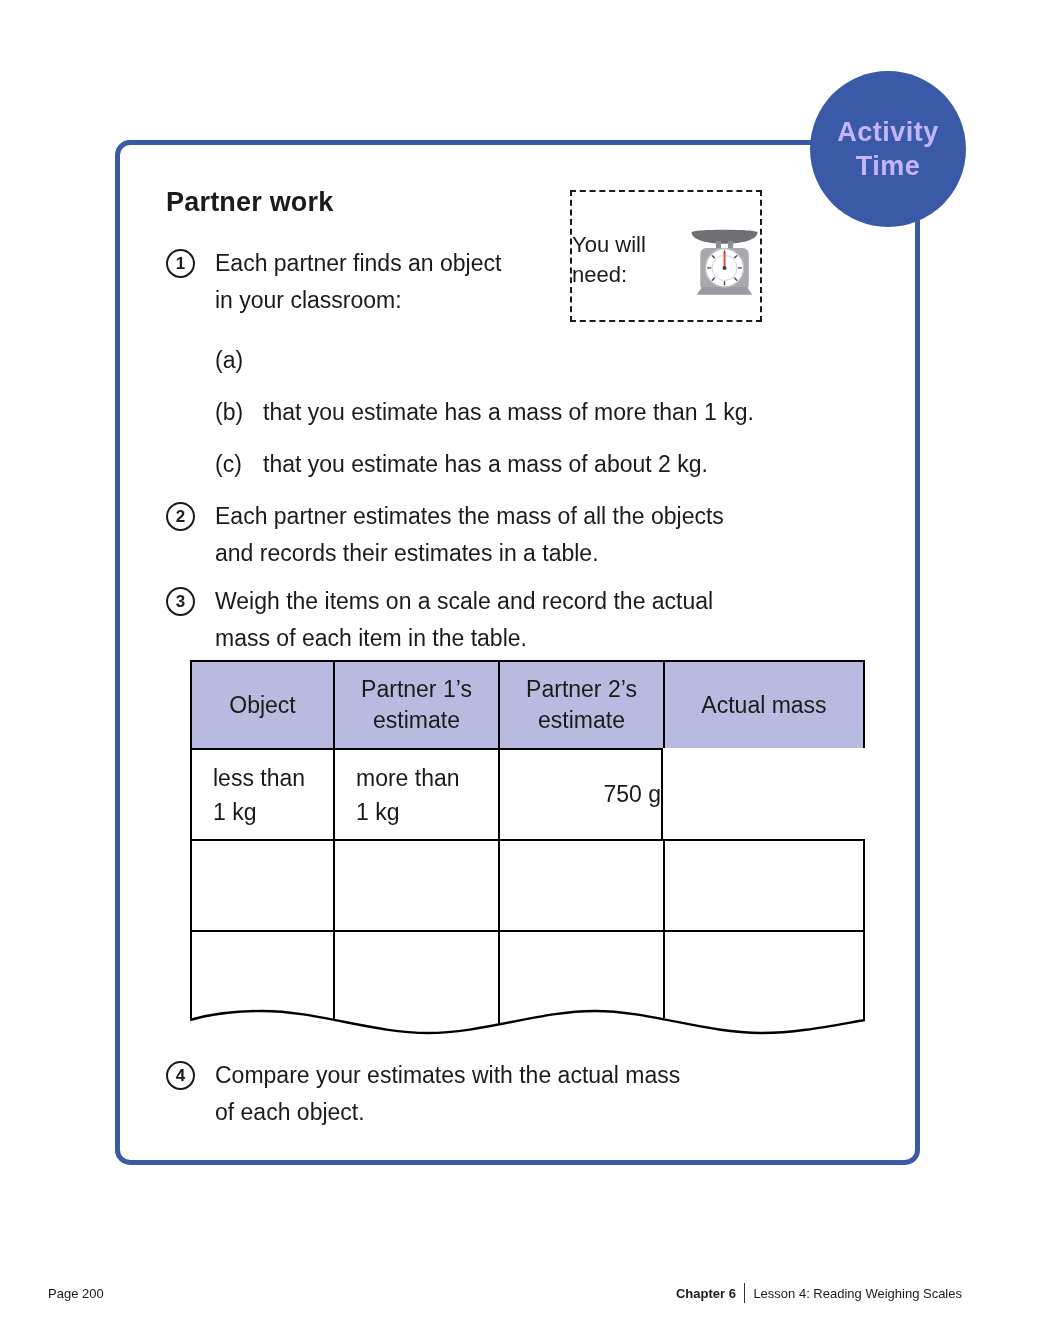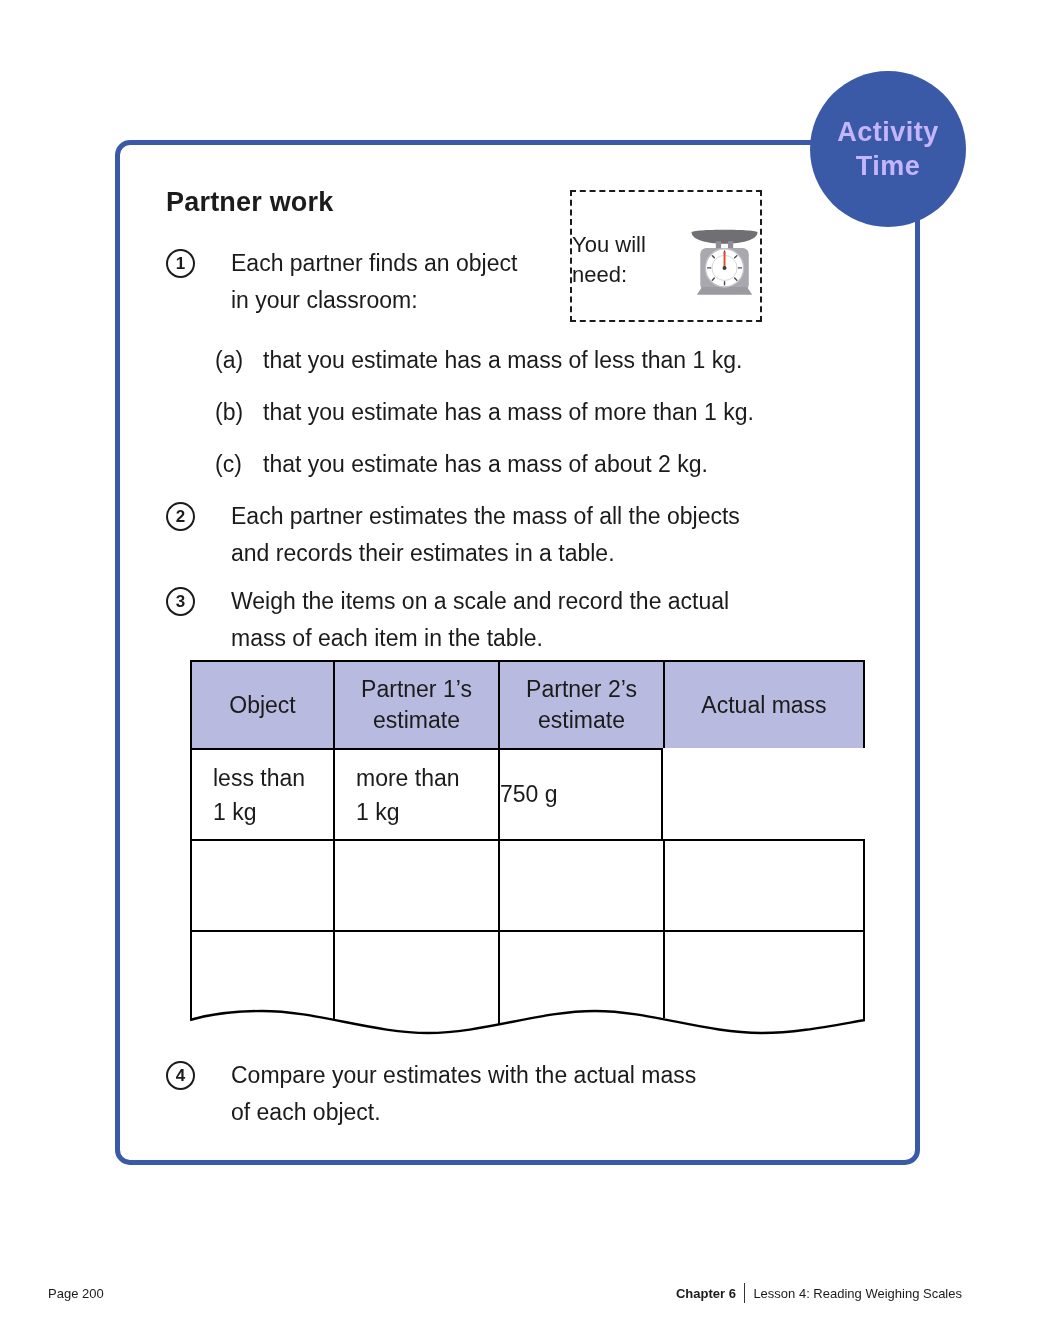--- a/index.html
+++ b/index.html
@@ -83,21 +83,21 @@
   .stepnum {
     flex: 0 0 auto;
     width: 29px; height: 29px;
     border: 2.2px solid var(--ink);
     border-radius: 50%;
     display: flex; align-items: center; justify-content: center;
     font-size: 17px; font-weight: bold;
     margin-top: 4px;
   }
   .steptext { font-size: 23px; }
-  .steptext .line { display: block; line-height: 37px; margin-left: 16px; }
+  .steptext .line { display: block; line-height: 37px; }
 
   .subitems { margin-top: 23px; margin-left: 49px; }
   .subitem { display: flex; margin-bottom: 15px; font-size: 23px; line-height: 37px; }
   .subitem .sublabel { flex: 0 0 48px; }
 
   
   .wtable { width: 675px; margin-top: 3px; margin-left: 24px; }
   .trow { display: grid; grid-template-columns: 143px 165px 165px 202px; }
   .cell {
     border-left: 2px solid #000;
@@ -110,21 +110,21 @@
   .thead .cell {
     background: var(--header-fill);
     min-height: 88px;
     align-items: center; text-align: center;
     line-height: 31px;
     padding: 6px 14px;
   }
   .tdata .cell { min-height: 91px; }
   .cell-left { padding-left: 21px; align-items: flex-start; }
   .cell-left .cline { display: block; line-height: 34px; }
-  .cell-center { align-items: flex-start; text-align: center; }
+  .cell-center { align-items: flex-end; text-align: center; }
   .tempty-a .cell { min-height: 91px; }
   .tempty-b .cell { min-height: 70px; border-bottom: none; }
   .wave-svg { display: block; }
 
   
   .footer {
     position: absolute;
     left: 48px; right: 78px; top: 1283px;
     display: flex; justify-content: space-between; align-items: center;
     font-size: 13px;
@@ -182,21 +182,20 @@
         <span class="stepnum">1</span>
         <div class="steptext">
           <span class="line">Each partner finds an object</span>
           <span class="line">in your classroom:</span>
         </div>
       </div>
 
       <div class="subitems">
         <div class="subitem">
           <span class="sublabel">(a)</span>
-          <span>that you estimate has a mass of less than 1 kg.</span>
         </div>
         <div class="subitem">
           <span class="sublabel">(b)</span>
           <span>that you estimate has a mass of more than 1 kg.</span>
         </div>
         <div class="subitem">
           <span class="sublabel">(c)</span>
           <span>that you estimate has a mass of about 2 kg.</span>
         </div>
       </div>

